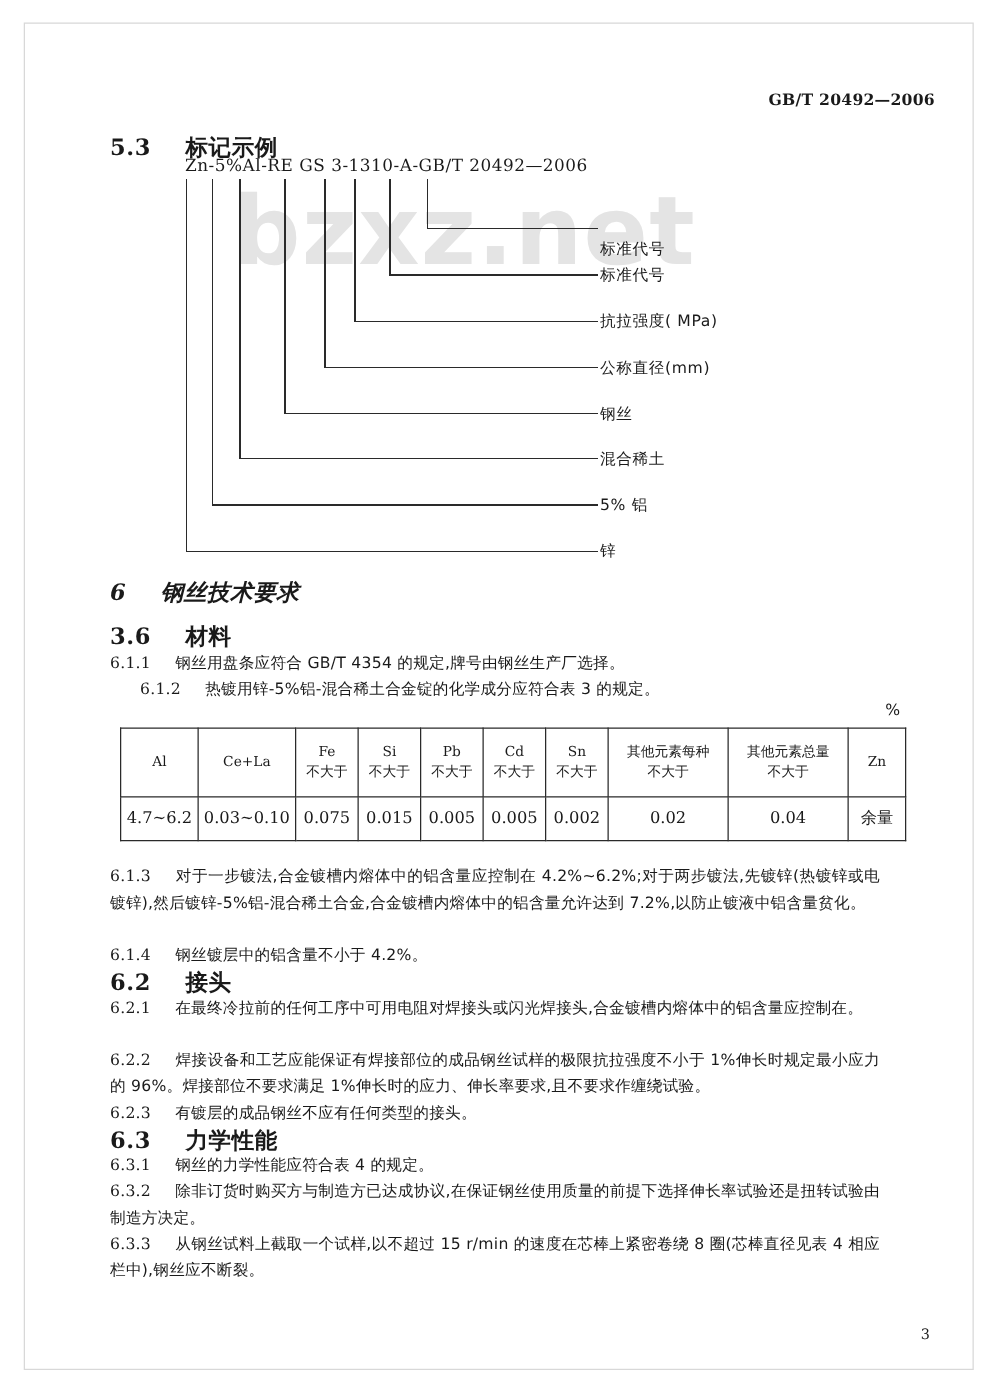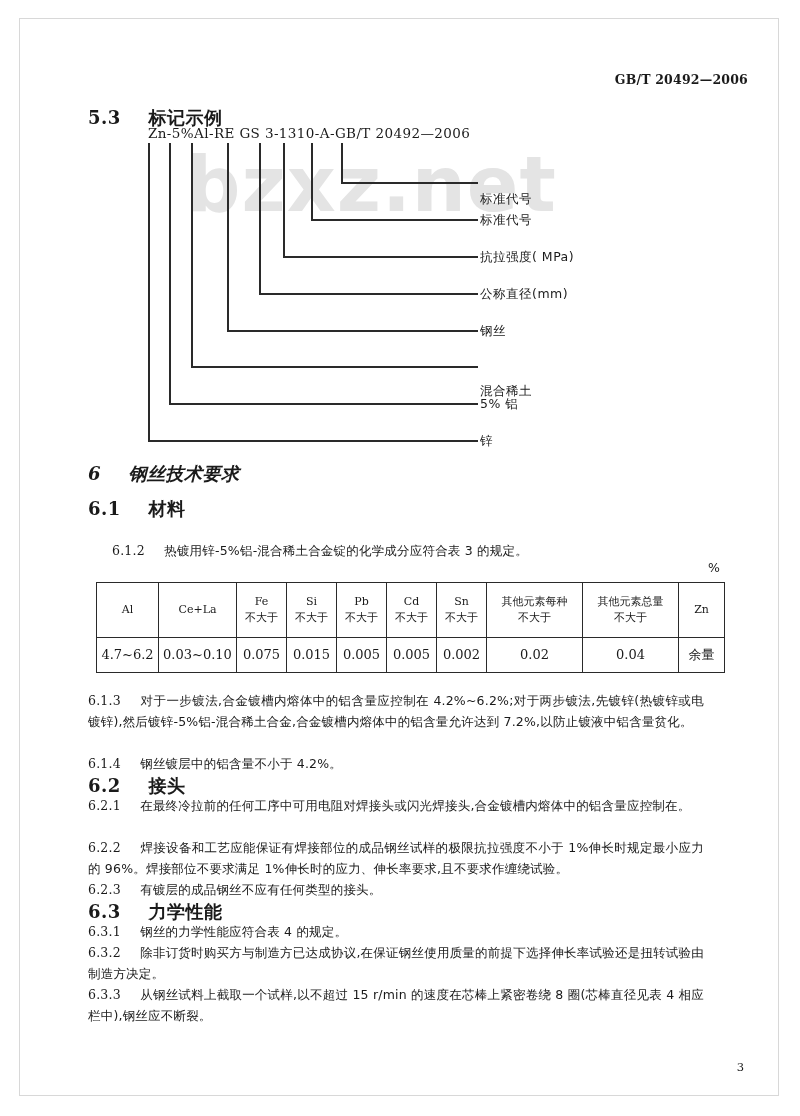--- a/index.html
+++ b/index.html
@@ -122,37 +122,42 @@
 
         <path d="M69,18 L69,316 L398,316"></path>
       </g>
     </svg>
 
     <div class="lead-label" style="left:400px;top:50px;margin-top:16px;">标准代号</div>
     <div class="lead-label" style="left:400px;top:87px;">标准代号</div>
     <div class="lead-label" style="left:400px;top:124px;">抗拉强度( MPa)</div>
     <div class="lead-label" style="left:400px;top:161px;">公称直径(mm)</div>
     <div class="lead-label" style="left:400px;top:198px;">钢丝</div>
-    <div class="lead-label" style="left:400px;top:234px;margin-top:24px;">混合稀土</div>
+    <div class="lead-label" style="left:400px;top:234px;">混合稀土</div>
     <div class="lead-label" style="left:400px;top:271px;">5% 铝</div>
     <div class="lead-label" style="left:400px;top:308px;">锌</div>
   </div>
 
   <div class="clause-head" style="left:88px;top:462px;font-style:italic;">
     <span class="num">6</span>
     <span style="display:inline-block;width:14px;"></span>
     <span>钢丝技术要求</span>
   </div>
 
   <div class="clause-head" style="left:88px;top:497px;">
-    <span class="num">6.1</span>
+    <span class="num">3.6</span>
     <span style="display:inline-block;width:14px;"></span>
     <span>材料</span>
   </div>
 
+  <div class="para" style="left:88px;top:519px;width:616px;">
+    <span class="num">6.1.1</span>
+    <span style="display:inline-block;width:11px;"></span>
+    <span>钢丝用盘条应符合 GB/T 4354 的规定,牌号由钢丝生产厂选择。</span>
+  </div>
 
   <div class="para" style="left:88px;top:540px;width:616px;margin-left:24px;">
     <span class="num">6.1.2</span>
     <span style="display:inline-block;width:11px;"></span>
     <span>热镀用锌-5%铝-混合稀土合金锭的化学成分应符合表 3 的规定。</span>
   </div>
 
   <div class="tbl-unit">%</div>
 
   <table class="t3">

